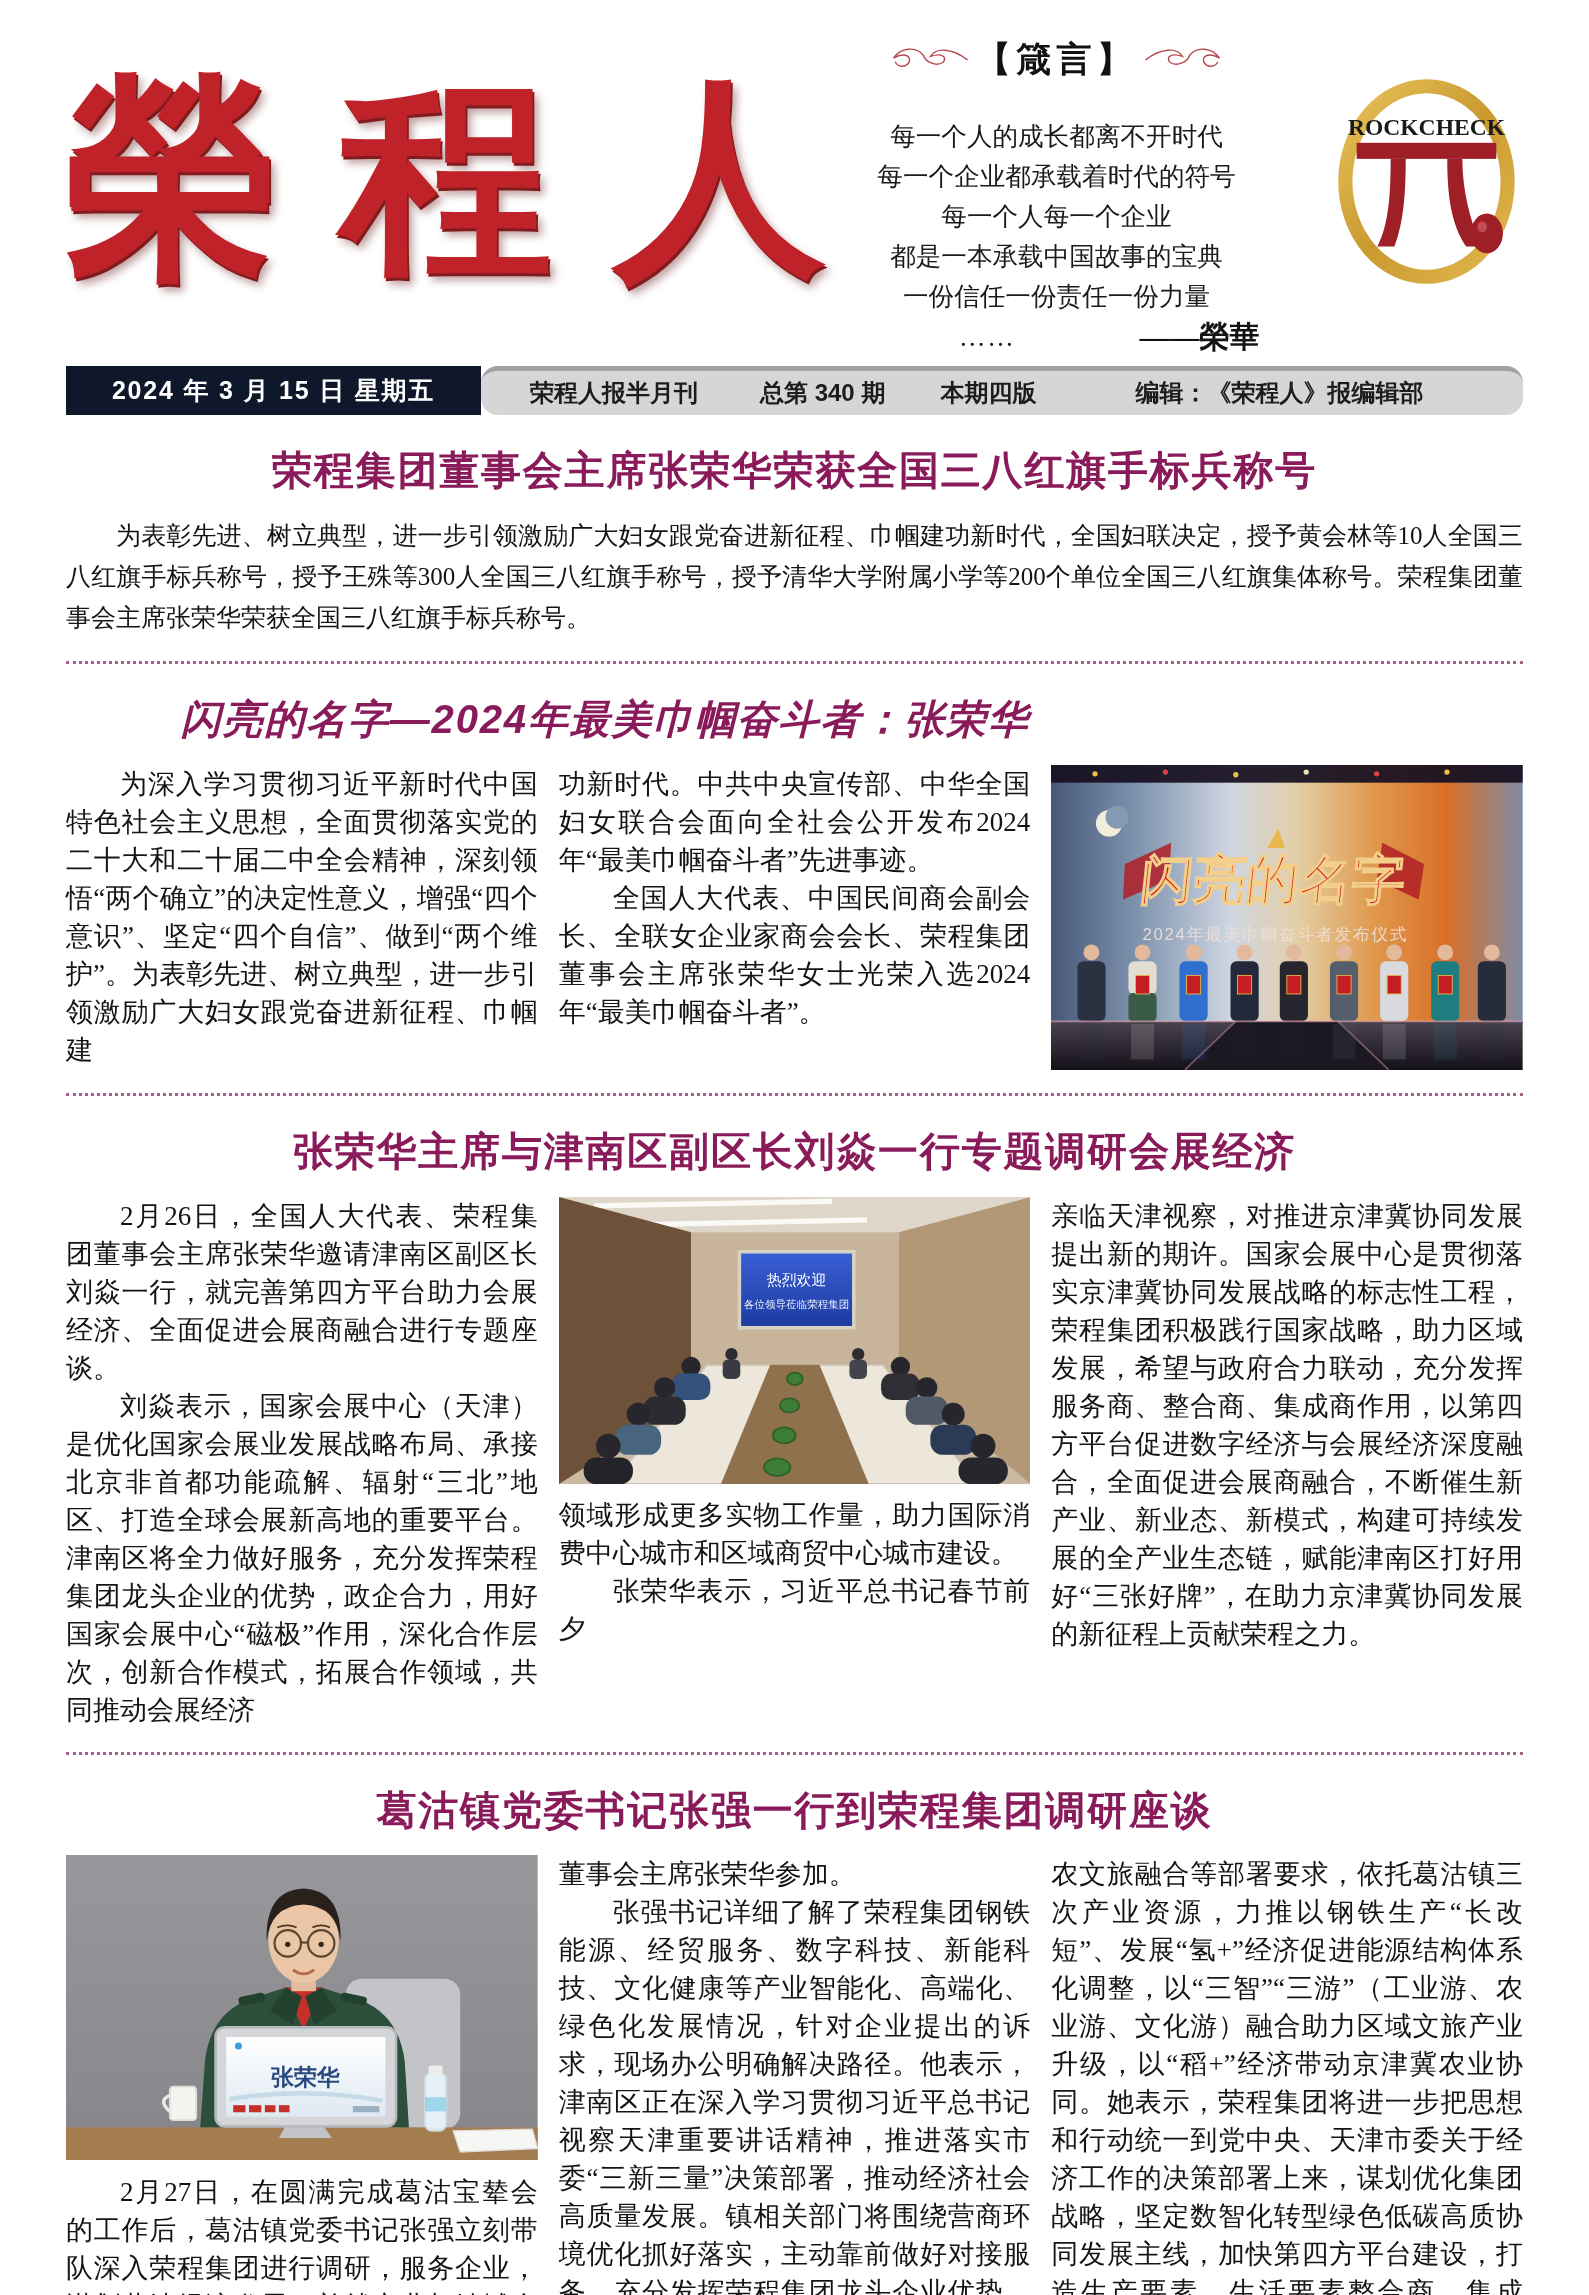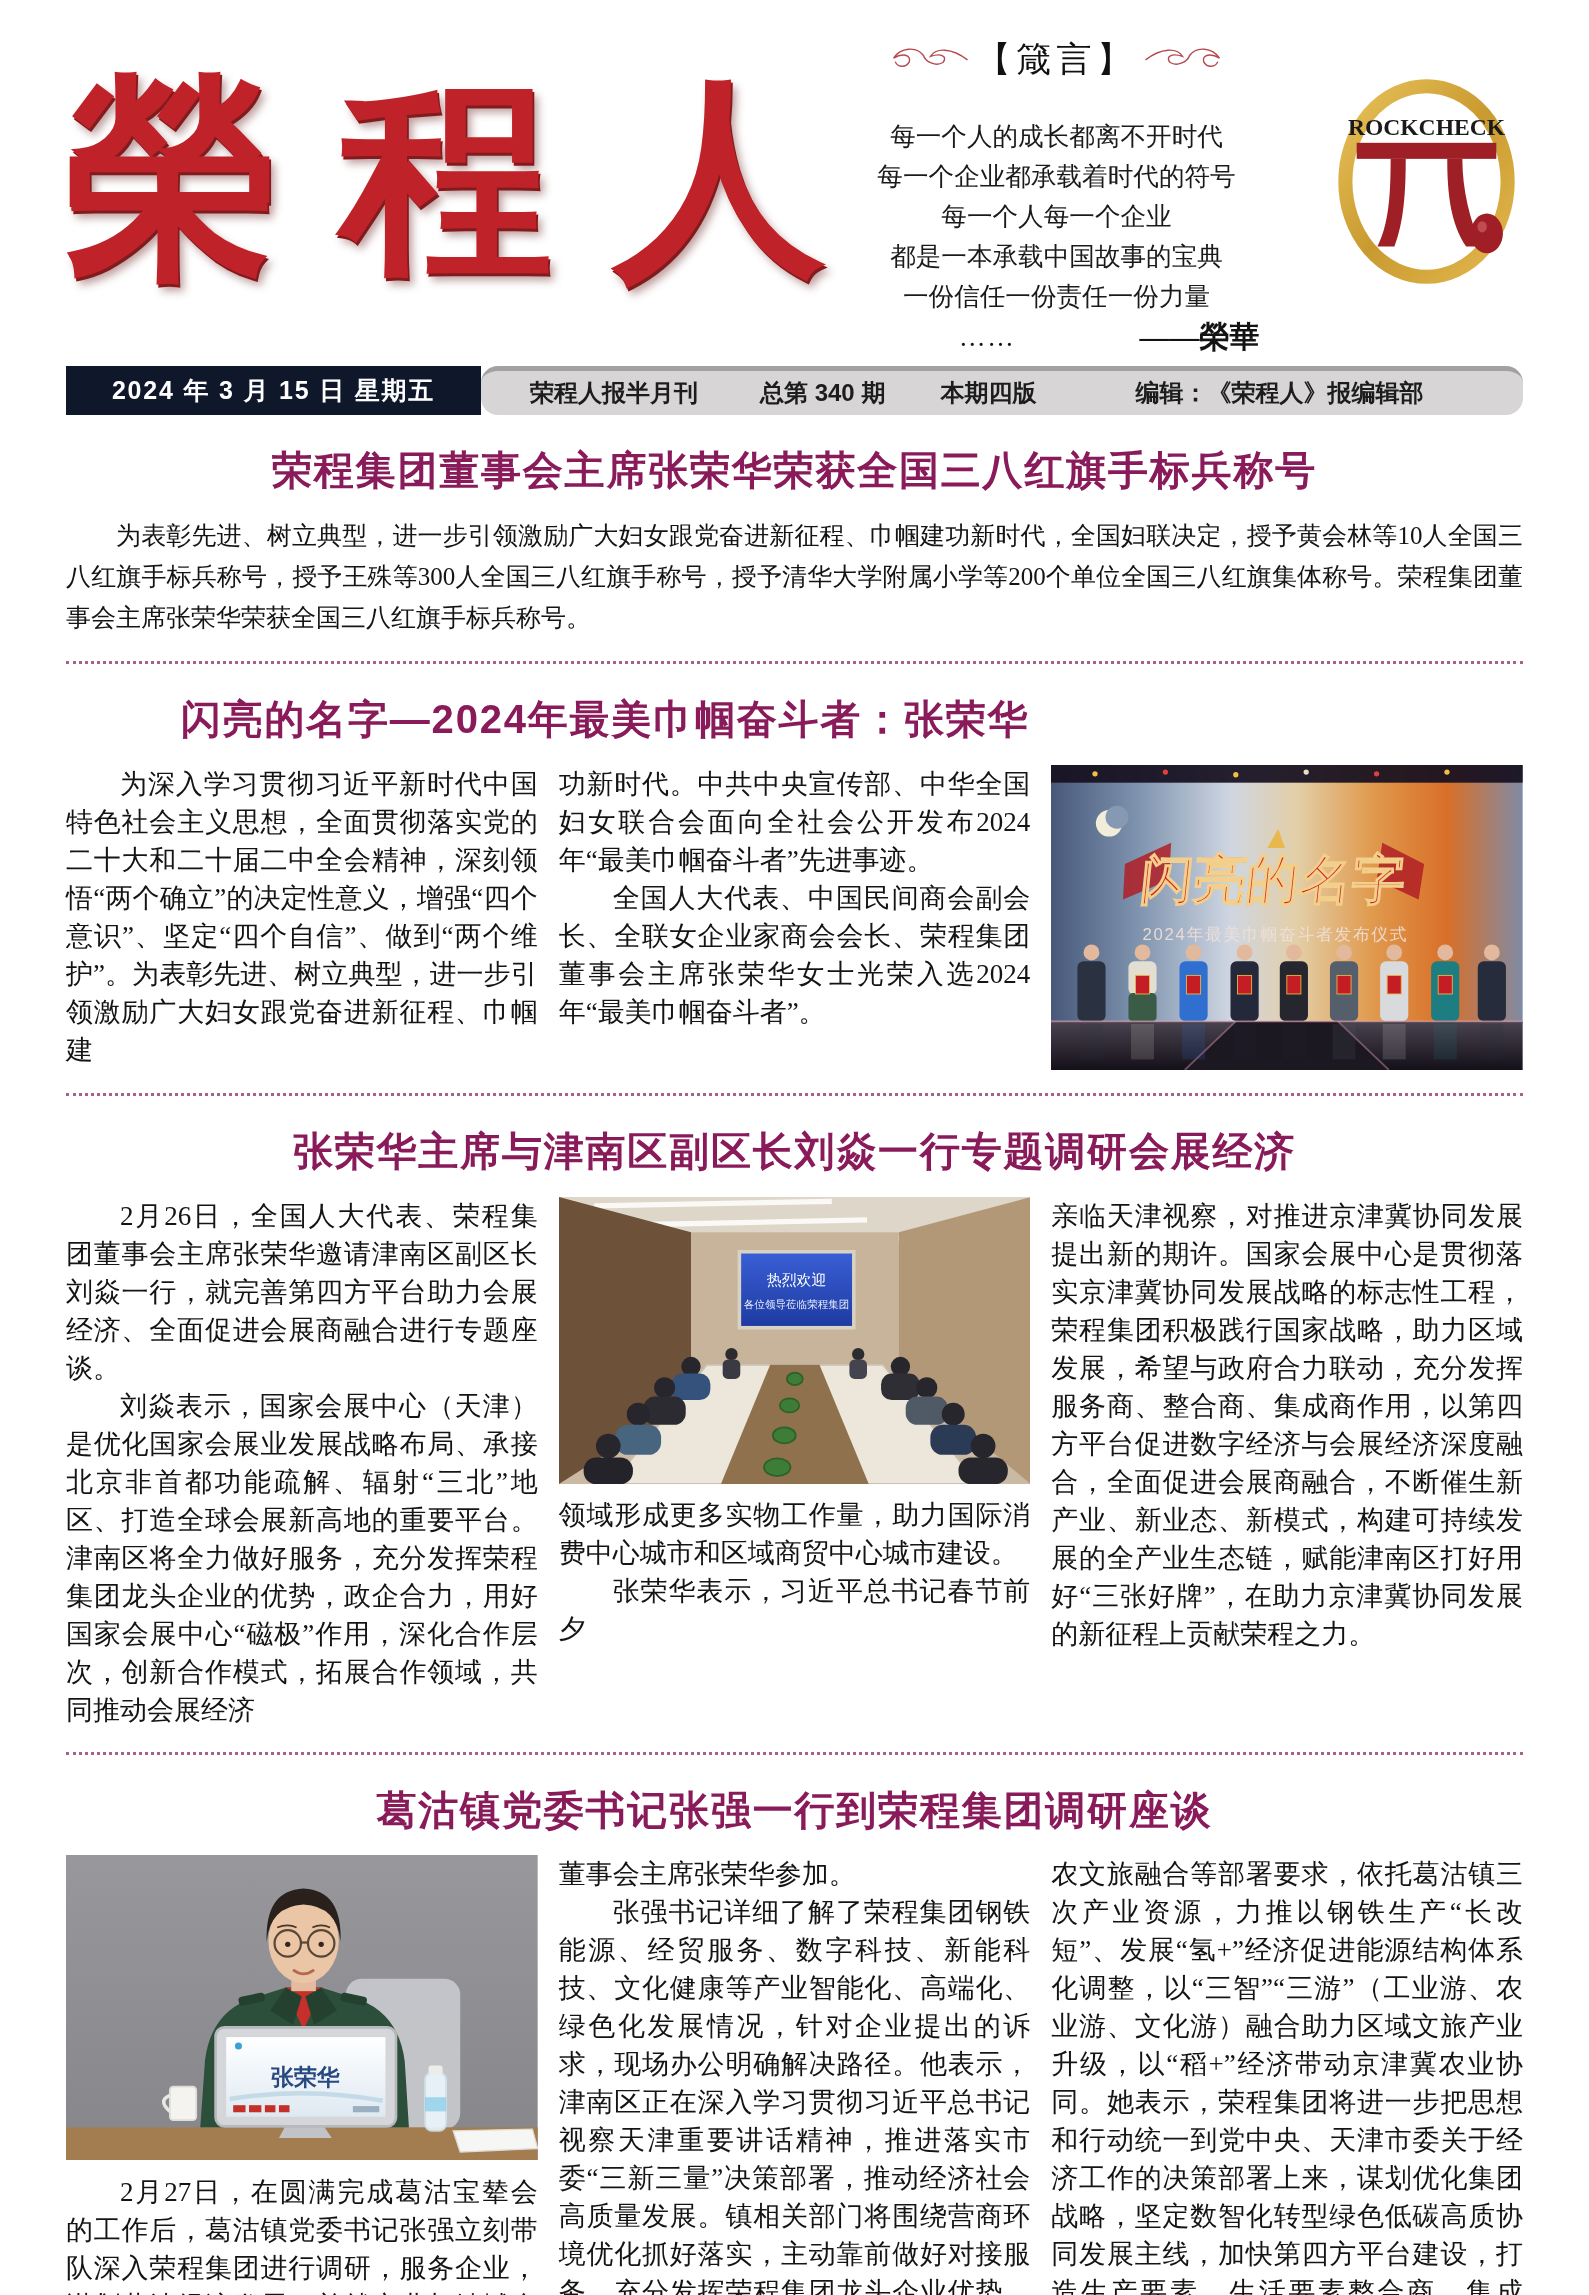--- a/index.html
+++ b/index.html
@@ -13,21 +13,21 @@
   .masthead { position:relative; height:337px; }
   .mast-title {
     position:absolute; left:0; top:46px;
     font-size:212px; line-height:1; font-weight:bold; color:#bf2329;
     letter-spacing:62px; white-space:nowrap;
     text-shadow:5.3px 7px 8px rgba(110,40,40,.45), 1.8px 2.6px 0 #8e1418;
     font-family:"DejaVu Serif","Liberation Serif",serif;
   }
   .motto { position:absolute; left:761px; top:10.6px; width:459px; text-align:center; }
   .motto-header { display:flex; align-items:center; justify-content:center; gap:5.3px; }
-  .motto-header .hdr-text { font-size:35px; font-weight:normal; letter-spacing:5.3px; color:#111; font-family:"Liberation Sans",sans-serif; }
+  .motto-header .hdr-text { font-size:35px; font-weight:bold; letter-spacing:5.3px; color:#111; font-family:"Liberation Sans",sans-serif; }
   .motto-lines { margin-top:34px; font-size:25.6px; line-height:40px; color:#1a1a1a; }
   .motto-foot { display:flex; align-items:center; font-size:26.5px; margin-top:0px; }
   .motto-foot .dots { margin-left:132px; letter-spacing:1.8px; }
   .motto-foot .sig { margin-left:auto; margin-right:26.5px; font-weight:bold; font-size:30px; }
   .brandlogo { position:absolute; right:1.8px; top:48px; }
   
   .dateline { display:flex; height:49px; margin-top:3.5px; }
   .date-block {
     width:415px; background:#0f172a; color:#fff; flex:none;
     display:flex; align-items:center; justify-content:center;
@@ -40,21 +40,21 @@
   }
   .pub-bar .s1 { margin-left:49px; }
   .pub-bar .s2 { margin-left:62px; }
   .pub-bar .s3 { margin-left:55px; }
   .pub-bar .s4 { margin-left:99px; }
   
   .art-title {
     text-align:center; font-family:"Liberation Sans",sans-serif; font-weight:800;
     font-size:40px; color:#8a1b5b; letter-spacing:1.8px; margin:28px 0 17.7px 0;
   }
-  .art-title.narrow { width:74%; }
+  .art-title.narrow { width:74%;font-style:italic; }
   .a1-body { font-size:25px; line-height:41px; text-align:justify; text-indent:2em; margin:0; }
   .sep { border:none; border-top:3.5px dotted #a85f8c; margin:23px 0 16px 0; }
   .cols { display:grid; grid-template-columns:repeat(3,1fr); gap:21px; }
   .col { font-size:27px; line-height:38px; text-align:justify; }
   .col p { margin:0; text-indent:2em; }
   .col p.cont { text-indent:0; }
   .col .below { margin-top:12.4px; }
   figure { margin:0; }
   svg.ph { width:100%; display:block; }
   .ph-stage { height:305px; }

